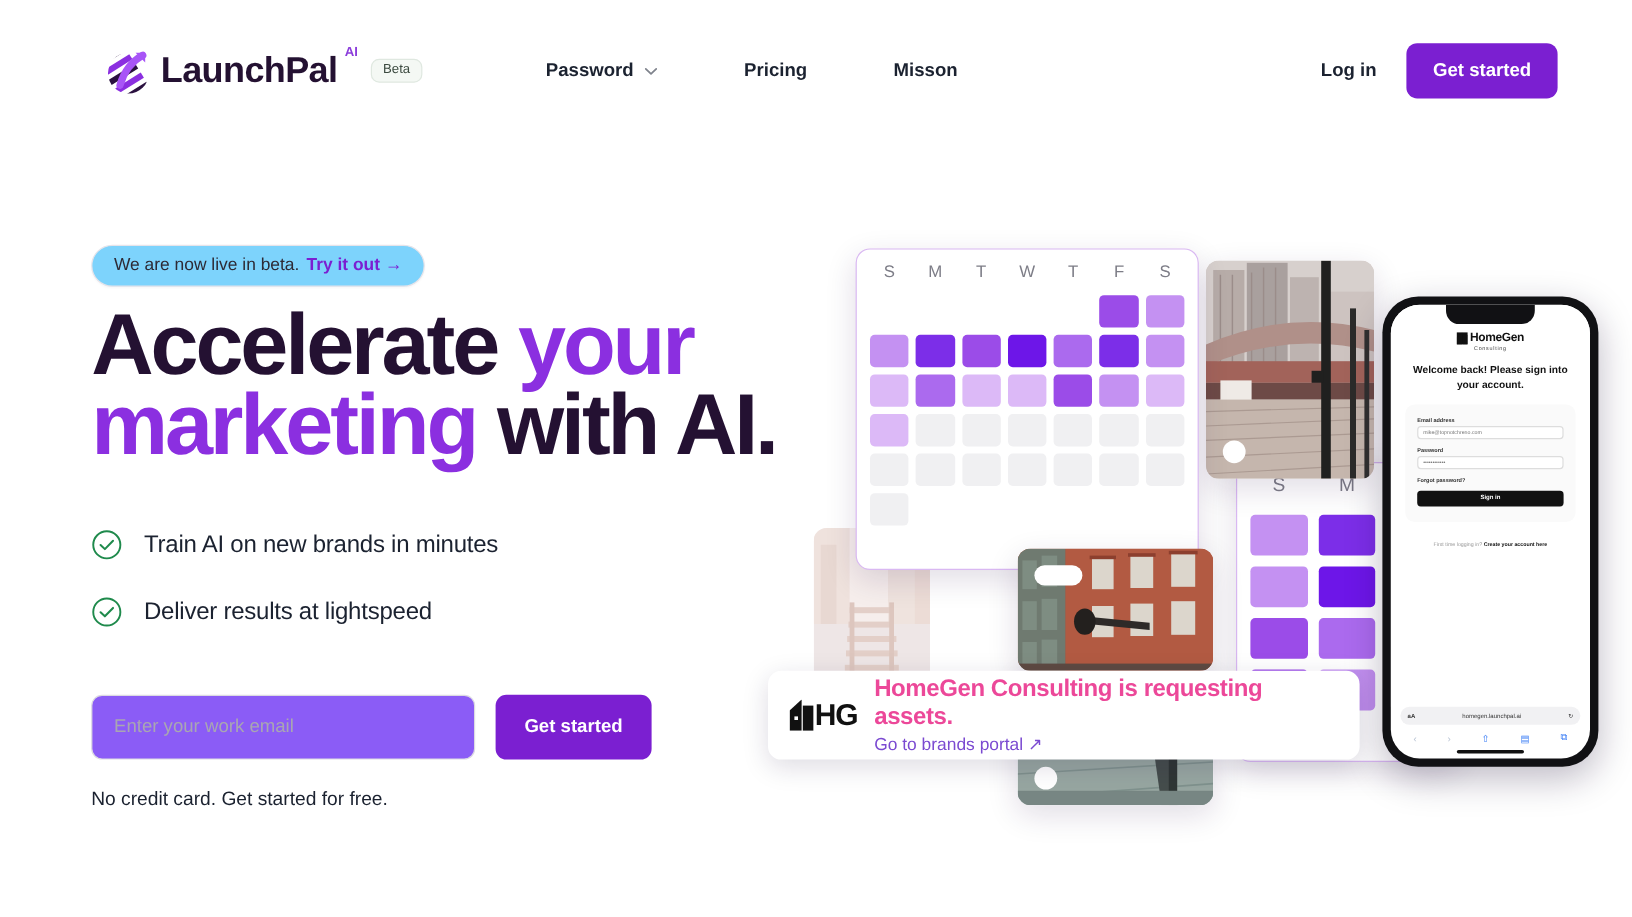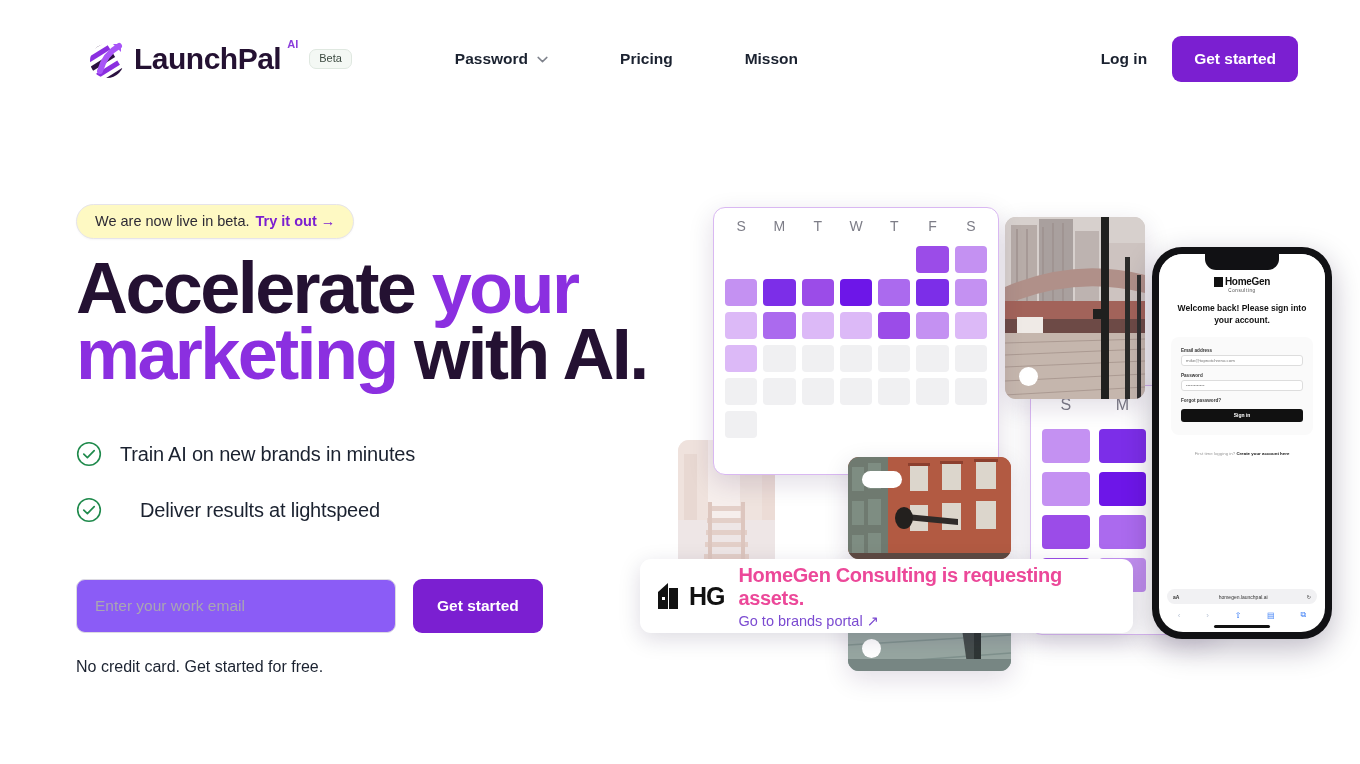--- a/index.html
+++ b/index.html
@@ -59,37 +59,37 @@
     cursor:pointer; white-space:nowrap;
     font-family: "Liberation Sans", sans-serif;
   }
 
   
   .hero-left { position: absolute; left: 76px; top: 204px; width: 620px; }
 
   .announce {
     display:inline-flex; align-items:flex-start;
     border: 1px solid #e6e4ea; border-radius: 999px;
-    padding: 8px 18px 9px; background: #fef9c3;
+    padding: 8px 18px 9px; background: #7dd3fc;
     font-size: 14.5px; color: #2d2a35; white-space: nowrap;
     box-shadow: 0 1px 2px rgba(20,10,40,.04);
     cursor: pointer;
   }
   .announce .try { color:#7b1fd1; font-weight:700; margin-left: 6px; }
 
   .headline {
     margin-top: 16px;
     font-size: 72px; line-height: 0.92; font-weight: 700;
     letter-spacing: -2.6px; color: #241132;
   }
   .headline .pu { color: #8b2fe0; }
 
   .features { margin-top: 44px; }
   .feature { display:flex; align-items:center; height: 46px; }
-  .feature + .feature { margin-top: 10px; gap: 20px; }
+  .feature + .feature { margin-top: 10px; }
   .check { width: 26px; height: 26px; flex:none; }
   .feature-label {
     margin-left: 18px;
     font-size: 20px; font-weight: 400; color: #1b2230;
     letter-spacing:-.2px; white-space:nowrap;
   }
 
   .form-row { margin-top: 46px; display:flex; align-items:center; }
   .email-input {
     width: 320px; height: 54px;
@@ -215,21 +215,21 @@
     margin: 1px auto 4px;
   }
 
   
   .notif {
     position:absolute; left: 0px; top: 369px; width: 493px; height: 74px;
     background:#fff; border-radius: 11px; z-index: 10;
     display:flex; align-items:center; padding: 0 18px;
     box-shadow: 0 6px 22px rgba(30,12,60,.15);
   }
-  .notif-logo { display:flex; align-items:center; gap:11px; flex:none; margin-right: 14px; }
+  .notif-logo { display:flex; align-items:center; gap:1px; flex:none; margin-right: 14px; }
   .hg-house { width: 20px; height: 26px; }
   .hg-text { font-size: 25px; font-weight:700; color:#111; letter-spacing:-1px; font-family:"Liberation Sans", sans-serif; }
   .notif-title { font-size: 20px; font-weight:700; color:#ec4899; letter-spacing:-.35px; }
   .notif-link { font-size: 14.5px; color:#7b4ad1; margin-top: 3px; cursor:pointer; }
 </style>
 </head>
 <body>
 
 <div class="page">
 

